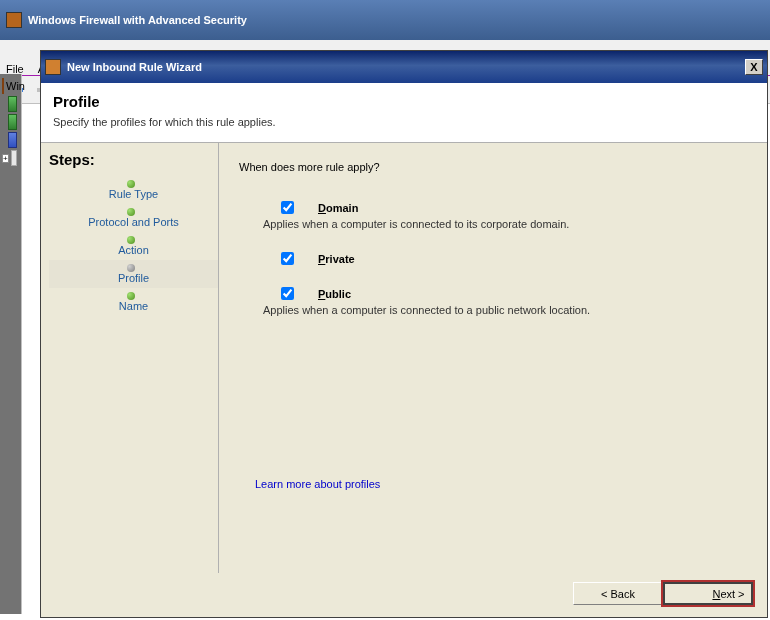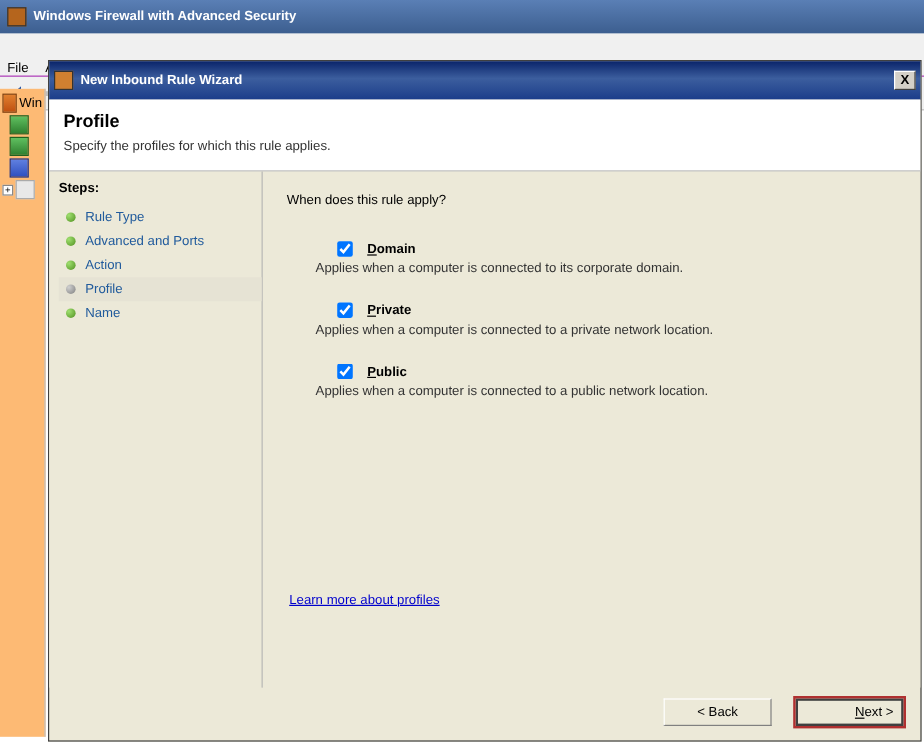--- a/index.html
+++ b/index.html
@@ -1,66 +1,66 @@
 <!DOCTYPE html>
 <html><head>
 <meta charset="utf-8">
 <style>
 * { box-sizing: border-box; margin: 0; padding: 0; font-family: Tahoma, Arial, sans-serif; font-size: 11px; }
 body { width: 770px; height: 620px; background: #fff; overflow: hidden; position: relative; }
 
-.main-titlebar { height: 28px; background: linear-gradient(#5a7fb5, #3c5e8f); color: #fff; display: flex; align-items: center; padding: 0 6px; font-weight: bold; font-size: 12px; }
+.main-titlebar { height: 40px; background: linear-gradient(#5a7fb5, #3c5e8f); color: #fff; display: flex; align-items: center; padding: 0 6px; font-weight: bold; font-size: 12px; }
 .main-titlebar .app-icon { width: 16px; height: 16px; background: #b5651d; margin-right: 6px; border: 1px solid #333; }
 
 .menubar { height: 36px; background: #f0f0f0; border-bottom: 1px solid #a21caf; display: flex; align-items: flex-end; padding: 0 6px; gap: 14px; }
 .menubar span { cursor: default; }
 
 .toolbar { height: 28px; background: #f0f0f0; border-bottom: 1px solid #c0c0c0; display: flex; align-items: center; padding: 0 6px; gap: 4px; }
 .nav-arrow { width: 22px; height: 20px; display: flex; align-items: center; justify-content: center; }
 .nav-arrow svg { width: 16px; height: 14px; }
 
-.tree-area { position: absolute; left: 0; top: 74px; width: 38px; height: 540px; background: #fdba74; border-right: 1px solid #c0c0c0; padding: 4px 2px; }
+.tree-area { position: absolute; left: 0; top: 74px; width: 22px; height: 540px; background: #737373; border-right: 1px solid #c0c0c0; padding: 4px 2px; }
 .tree-item { display: flex; align-items: center; font-size: 11px; margin-bottom: 2px; }
 .tree-icon { width: 16px; height: 16px; margin-right: 2px; }
 .tree-icon.shield { background: linear-gradient(#e08030, #c05010); border: 1px solid #804010; }
 .tree-icon.green { background: linear-gradient(#60c060, #308030); border: 1px solid #206020; }
 .tree-icon.blue { background: linear-gradient(#6080e0, #3050c0); border: 1px solid #203080; }
 .tree-expander { width: 9px; height: 9px; border: 1px solid #888; display: flex; align-items: center; justify-content: center; font-size: 8px; margin-right: 2px; background: #fff; }
 
 .dialog { position: absolute; left: 40px; top: 50px; width: 728px; height: 568px; background: #ece9d8; border: 1px solid #404040; }
 .dialog-titlebar { height: 22px; background: linear-gradient(#0a246a, #3c5e9e 45%, #1b3d8a); color: #fff; display: flex; align-items: center; padding: 16px 4px; font-size: 11px; }
 .dialog-titlebar .dlg-icon { width: 16px; height: 16px; background: #d08030; margin-right: 6px; border: 1px solid #333; }
 .dialog-titlebar .dlg-title { font-weight: bold; flex: 1; }
 .dialog-close { width: 18px; height: 16px; background: #d4d0c8; border: 1px solid #fff; border-right-color: #404040; border-bottom-color: #404040; display: flex; align-items: center; justify-content: center; font-weight: bold; font-family: Arial; font-size: 11px; color: #000; }
 
 .dialog-header { background: #fff; padding: 10px 12px 14px 12px; border-bottom: 1px solid #b0b0b0; }
 .dialog-header h1 { font-size: 15px; font-weight: bold; margin-bottom: 6px; }
 .dialog-header p { font-size: 11px; color: #333; }
 
 .dialog-body { display: flex; height: 430px; }
 
 .steps-panel { width: 178px; border-right: 1px solid #b0b0b0; padding: 8px 0 0 8px; background: #ece9d8; }
-.steps-panel h2 { font-size: 11px; font-weight: bold; margin-bottom: 8px; }
-.step-item { display: flex; align-items: center; padding: 4px 4px; border-radius: 0; }
+.steps-panel h2 { font-size: 15px; font-weight: bold; margin-bottom: 8px; }
+.step-item { display: flex; align-items: center; padding: 4px 4px; border-radius: 0; flex-direction: column; }
 .step-item.active { background: #e6e3d4; }
 .step-bullet { width: 8px; height: 8px; border-radius: 50%; background: radial-gradient(circle at 30% 30%, #a0e070, #509020); margin-right: 8px; margin-left: 2px; }
 .step-item.active .step-bullet { background: radial-gradient(circle at 30% 30%, #d0d0d0, #808080); }
 .step-item span { color: #215b9c; }
 
 .content-panel { flex: 1; padding: 18px 20px; background: #ece9d8; }
 .content-prompt { margin-bottom: 28px; }
 .profile-option { margin-bottom: 22px; margin-left: 2px; }
-.profile-check { display: flex; align-items: center; gap: 12px; margin-bottom: 4px; padding-left: 40px; }
+.profile-check { display: flex; align-items: center; gap: 24px; margin-bottom: 4px; padding-left: 40px; }
 .profile-check input { width: 13px; height: 13px; }
 .profile-check label { font-weight: bold; }
 .profile-check label u { text-decoration: underline; }
 .profile-desc { margin-left: 22px; color: #333; }
-.learn-link { color: #0000cc; text-decoration: underline; margin-top: 140px; display: inline-block; margin-left: 2px; cursor: pointer; }
+.learn-link { color: #0000cc; margin-top: 140px; display: inline-block; margin-left: 16px; cursor: pointer; }
 
-.dialog-buttons { position: absolute; bottom: 12px; right: 14px; display: flex; gap: 20px; }
+.dialog-buttons { position: absolute; bottom: 12px; right: 14px; display: flex; gap: 0; }
 .btn { width: 90px; height: 23px; background: #ece9d8; border: 1px solid #808080; border-top-color: #fff; border-left-color: #fff; display: flex; align-items: center; justify-content: center; cursor: default; }
 .btn span { font-size: 11px; }
 .btn.highlight { outline: 2px solid #b03030; }
 .btn.default { border: 2px solid #404040; padding-left: 41px; }
 </style>
 </head>
 <body>
 
 <div class="main-titlebar">
   <div class="app-icon"></div>
@@ -126,52 +126,51 @@
   <div class="dialog-body">
     <div class="steps-panel">
       <h2>Steps:</h2>
       <div id="steps-list">
           <div class="step-item">
             <div class="step-bullet"></div>
             <span>Rule Type</span>
           </div>
           <div class="step-item">
             <div class="step-bullet"></div>
-            <span>Advanced and Ports</span>
+            <span>Protocol and Ports</span>
           </div>
           <div class="step-item">
             <div class="step-bullet"></div>
             <span>Action</span>
           </div>
           <div class="step-item active">
             <div class="step-bullet"></div>
             <span>Profile</span>
           </div>
           <div class="step-item">
             <div class="step-bullet"></div>
             <span>Name</span>
           </div>
         </div>
     </div>
     <div class="content-panel">
-      <div class="content-prompt">When does this rule apply?</div>
+      <div class="content-prompt">When does more rule apply?</div>
       <div id="profiles-list">
           <div class="profile-option">
             <div class="profile-check">
               <input type="checkbox" checked="" style="">
               <label><u>D</u>omain</label>
             </div>
             <div class="profile-desc">Applies when a computer is connected to its corporate domain.</div>
           </div>
           <div class="profile-option">
             <div class="profile-check">
               <input type="checkbox" checked="" style="">
               <label><u>P</u>rivate</label>
             </div>
-            <div class="profile-desc">Applies when a computer is connected to a private network location.</div>
           </div>
           <div class="profile-option">
             <div class="profile-check">
               <input type="checkbox" checked="" style="">
               <label><u>P</u>ublic</label>
             </div>
             <div class="profile-desc">Applies when a computer is connected to a public network location.</div>
           </div>
         </div>
       <a class="learn-link">Learn more about profiles</a>

